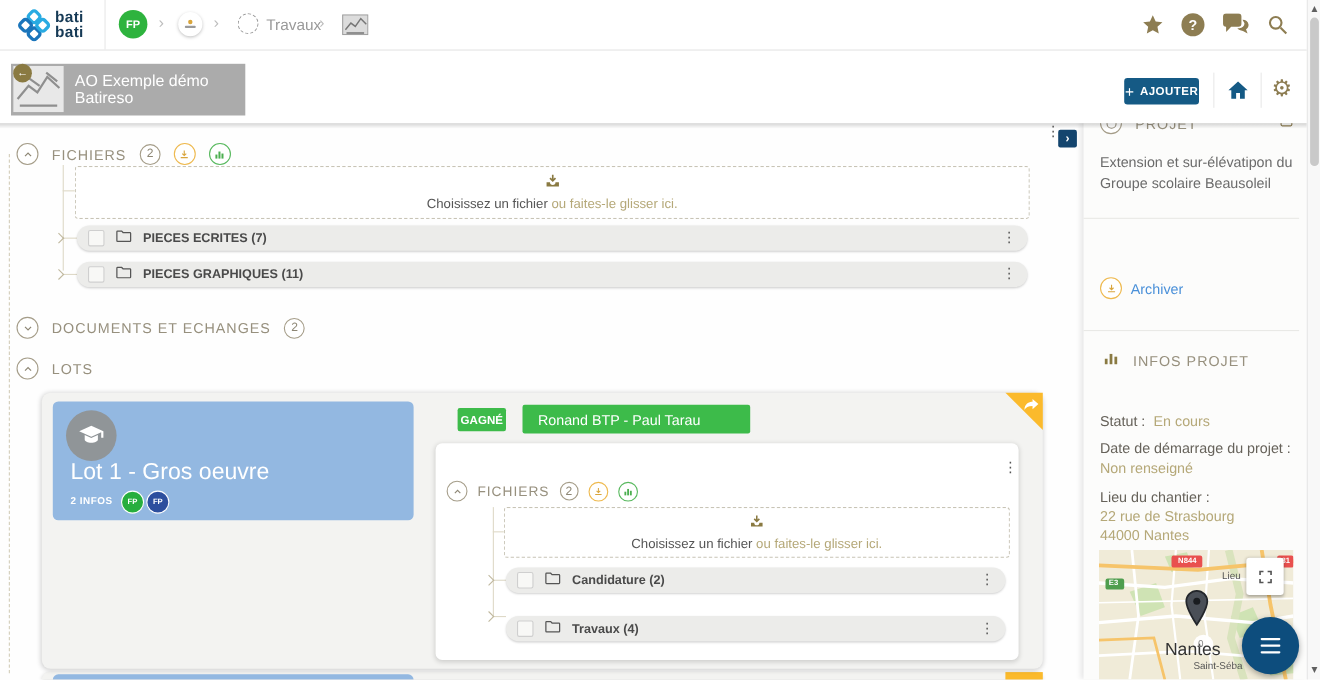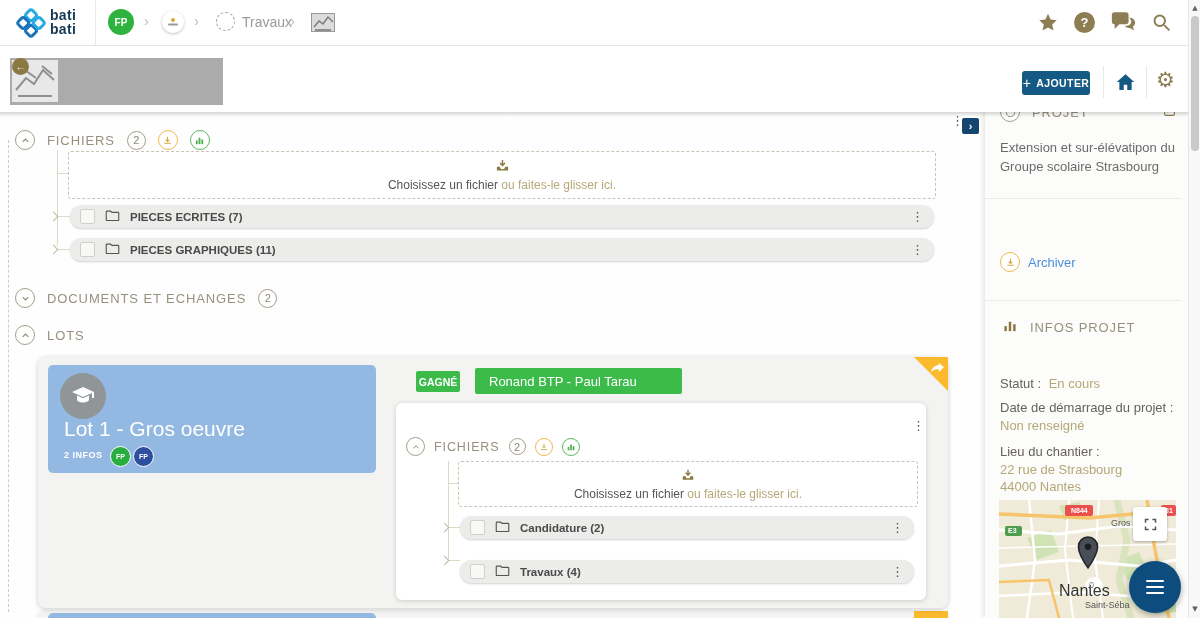--- a/index.html
+++ b/index.html
@@ -122,21 +122,21 @@
           </svg>
         </span>
       <span class="sec-lbl">PROJET</span>
     </div>
     <span class="abs" style="left:178px;top:58px;">
       <svg width="13" height="13" viewBox="0 0 24 24">
           <rect x="3" y="3" width="18" height="18" rx="2" fill="none" stroke="#8d7d52" stroke-width="2"></rect>
           <path d="M8 16l2-6 6 2z" fill="#8d7d52"></path>
         </svg></span>
 
-    <div class="abs sb-txt" style="left:15px;top:93px;width:175px;">Extension et sur-élévatipon du Groupe scolaire Strasbourg</div>
+    <div class="abs sb-txt" style="left:15px;top:93px;width:175px;">Extension et sur-élévatipon du Groupe scolaire Beausoleil</div>
 
     <div class="sb-div" style="top:153px;"></div>
 
 
     <div class="abs" style="left:15px;top:207px;display:flex;align-items:center;gap:8px;">
       <span class="cicon dl-c">
         <svg width="11" height="11" viewBox="0 0 24 24">
             <path d="M12 4v10M8 10l4 4 4-4" fill="none" stroke="#d9a53c" stroke-width="2.2"></path>
             <path d="M5 18h14" stroke="#d9a53c" stroke-width="2.2"></path>
           </svg>
@@ -185,21 +185,21 @@
         <path d="M148 0 L156 50 L170 118" stroke="#f6c46a" stroke-width="3.5" fill="none"></path>
         <path d="M0 82 L50 80 L60 118" stroke="#f6c46a" stroke-width="2.5" fill="none"></path>
         <rect x="66" y="5" width="28" height="11" rx="2" fill="#e9504e"></rect>
         <rect x="162" y="5" width="15" height="11" rx="2" fill="#e9504e"></rect>
         <rect x="6" y="26" width="17" height="10" rx="2" fill="#4f9e4f"></rect>
         <circle cx="95" cy="86" r="9" fill="#fff" opacity="0.95"></circle>
       </svg>
       <span class="abs" style="left:72px;top:7px;color:#fff;font-size:7px;font-weight:bold;">N844</span>
       <span class="abs" style="left:166px;top:7px;color:#fff;font-size:7px;font-weight:bold;">81</span>
       <span class="abs" style="left:9px;top:27px;color:#fff;font-size:7px;font-weight:bold;">E3</span>
-      <span class="abs" style="left:112px;top:18px;color:#555;font-size:9px;">Gros</span>
+      <span class="abs" style="left:112px;top:18px;color:#555;font-size:9px;">Lieu</span>
       <span class="abs" style="left:60px;top:82px;color:#333;font-size:16px;">Nantes</span>
       <span class="abs" style="left:86px;top:100px;color:#555;font-size:9px;">Saint-Séba</span>
       <span class="abs" style="left:90px;top:80px;color:#888;font-size:9px;">0</span>
       <span class="abs" style="left:76px;top:36px;">
         <svg width="26" height="34" viewBox="0 0 24 32">
             <path d="M12 1a9 9 0 00-9 9c0 7 9 20 9 20s9-13 9-20a9 9 0 00-9-9z" fill="#4a4f57" stroke="#23262b" stroke-width="1.5"></path>
             <circle cx="12" cy="10" r="3" fill="#191c20"></circle>
           </svg></span>
       <span class="expand-btn">
         <svg width="15" height="15" viewBox="0 0 24 24" fill="none" stroke="#555" stroke-width="2.4">
@@ -391,20 +391,21 @@
   <div class="band"></div>
   <div class="band-shadow"></div>
 
   <div class="banner">
     <span class="abs" style="left:2px;top:2px;">
       <svg width="46" height="42" viewBox="0 0 46 42">
           <rect width="46" height="42" fill="#e8e8e8"></rect>
           <path d="M4 30l10-12 8 6 9-14 11 10M6 36h34M10 8l14 10M30 6l10 8" stroke="#8f8f8f" stroke-width="2" fill="none"></path>
         </svg></span>
     <span class="back-badge">←</span>
+    <span class="banner-title" style="margin-left:58px;">AO Exemple démo Batireso</span>
   </div>
 
   <div class="add-btn">
     <span style="font-size:14px;font-weight:normal;">+</span>
     <span>AJOUTER</span>
   </div>
   <div class="vdiv" style="left:1103px;top:66px;height:32px;z-index:7;"></div>
   <span class="abs" style="left:1115px;top:72px;z-index:7;">
     <svg width="21" height="20" viewBox="0 0 24 22">
         <path d="M12 2l10 9h-3v9h-5v-6h-4v6H5v-9H2z" fill="#155a85"></path>

